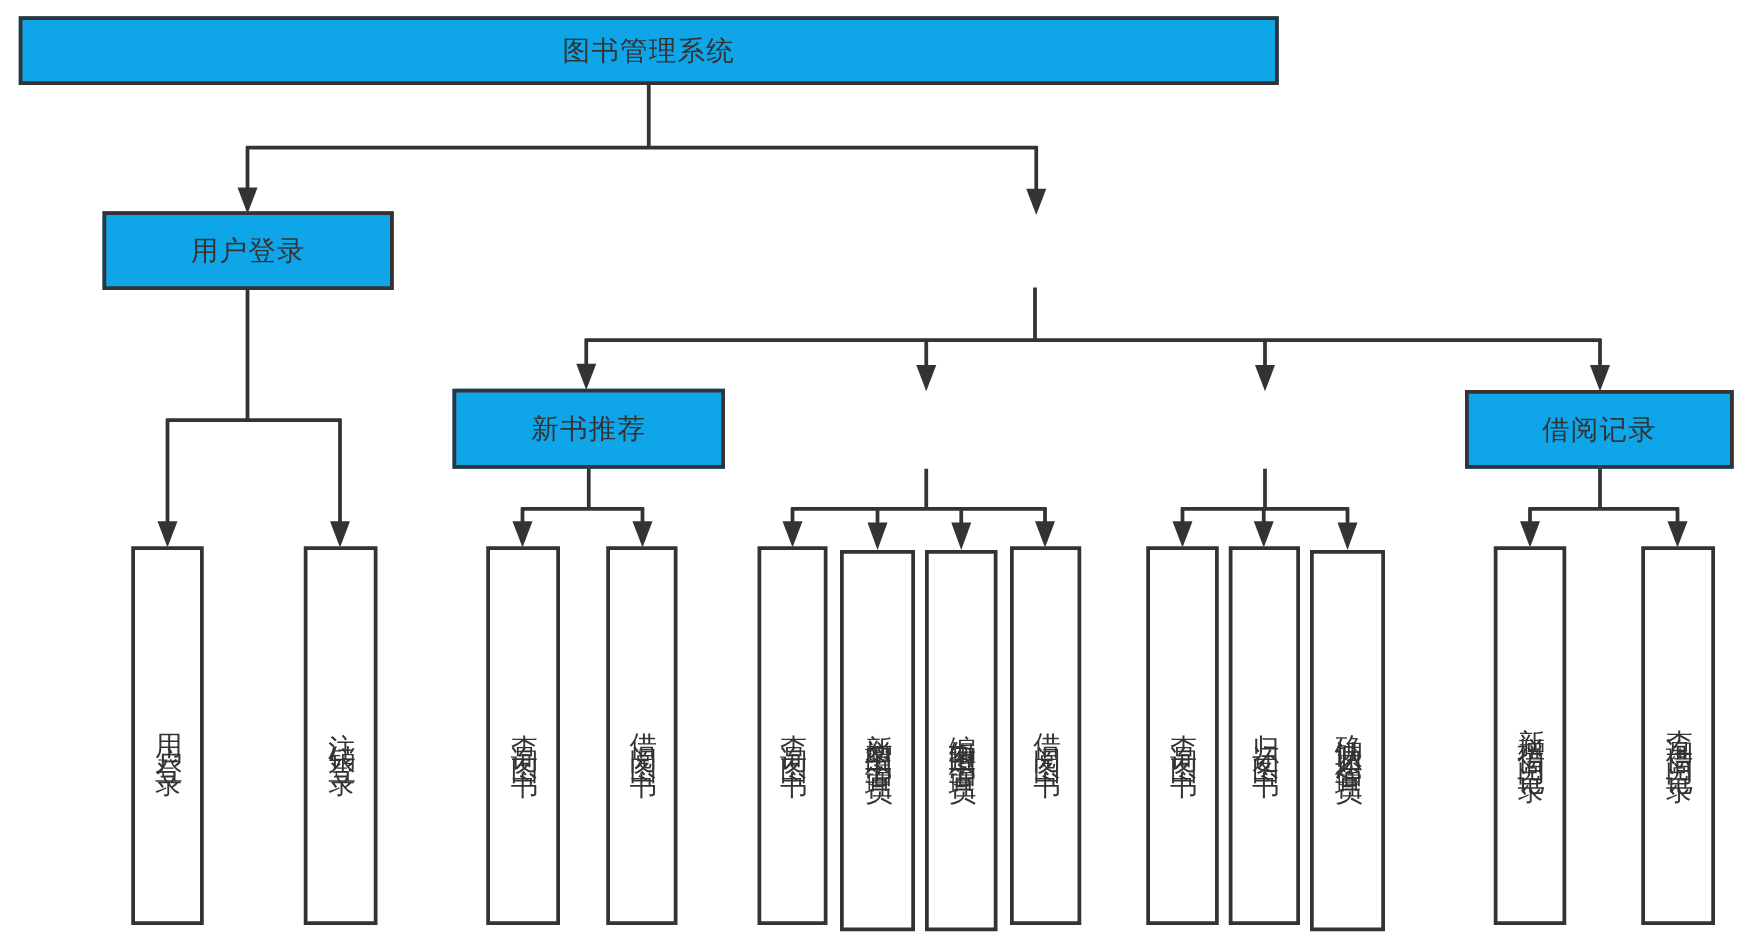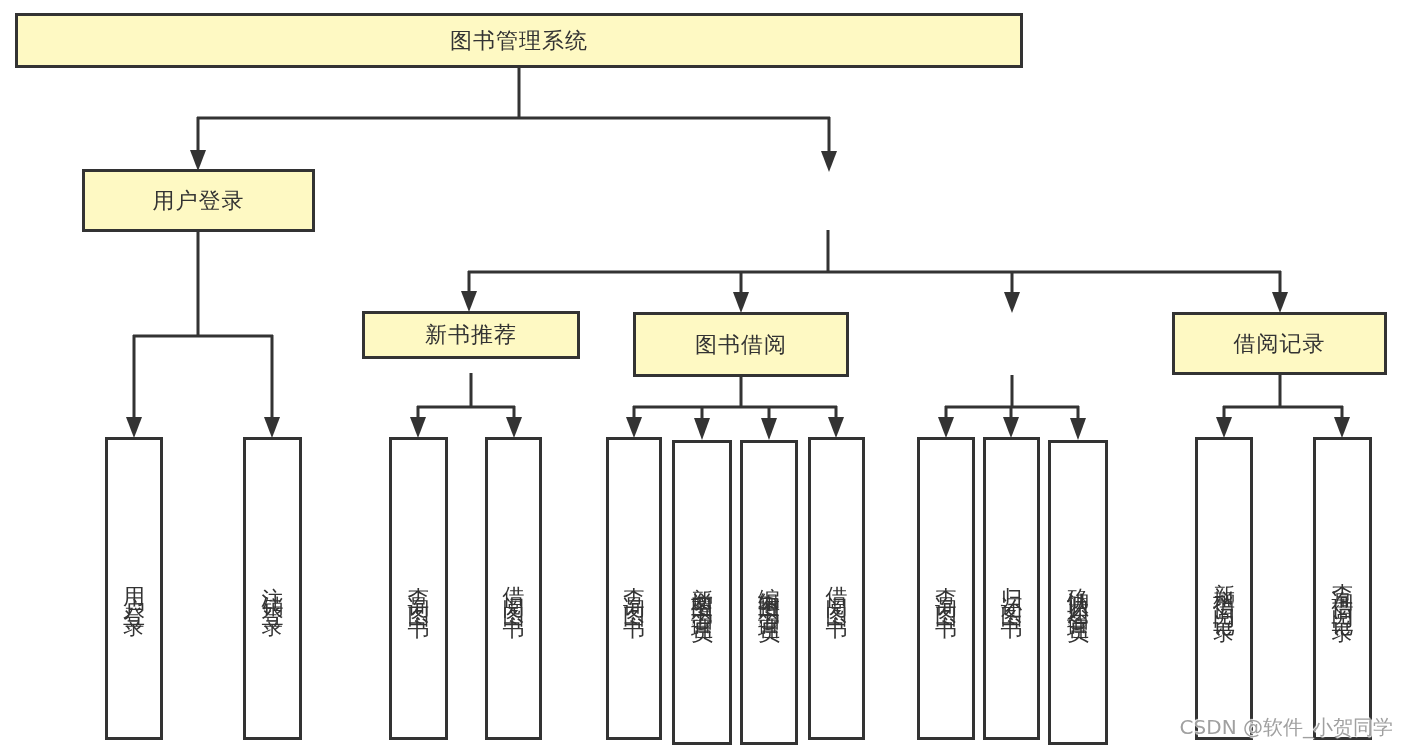--- a/index.html
+++ b/index.html
@@ -22,21 +22,21 @@
   }
   svg.connectors {
     position: absolute;
     left: 0; top: 0;
     pointer-events: none;
   }
   .hbox {
     position: absolute;
     box-sizing: border-box;
     border: 3px solid #333333;
-    background: #fef9c3;
+    background: #0ea5e9;
     display: flex;
     align-items: center;
     justify-content: center;
     font-size: 22px;
     letter-spacing: 1px;
     white-space: nowrap;
   }
   .vbox {
     position: absolute;
     box-sizing: border-box;
@@ -116,25 +116,22 @@
   </svg>
 
   <div class="hbox" style="left:15px; top:13px; width:1008px; height:55px;">
     <span>图书管理系统</span>
   </div>
 
   <div class="hbox" style="left:82px; top:169px; width:233px; height:63px;">
     <span>用户登录</span>
   </div>
 
-  <div class="hbox" style="left:362px; top:311px; width:218px; height:48px;">
+  <div class="hbox" style="left:362px; top:311px; width:218px; height:64px;">
     <span>新书推荐</span>
-  </div>
-  <div class="hbox" style="left:633px; top:312px; width:216px; height:65px;">
-    <span>图书借阅</span>
   </div>
   <div class="hbox" style="left:1172px; top:312px; width:215px; height:63px;">
     <span>借阅记录</span>
   </div>
 
   <div class="vbox" style="left:105px; top:437px; width:58px; height:303px;">
     <span class="vtext">用户登录</span>
   </div>
   <div class="vbox" style="left:243px; top:437px; width:59px; height:303px;">
     <span class="vtext">注销登录</span>
@@ -170,15 +167,14 @@
     <span class="vtext">确认归还（管理员）</span>
   </div>
 
   <div class="vbox mid" style="left:1195px; top:437px; width:58px; height:303px;">
     <span class="vtext">新增借阅记录</span>
   </div>
   <div class="vbox mid" style="left:1313px; top:437px; width:59px; height:303px;">
     <span class="vtext">查询借阅记录</span>
   </div>
 
-  <div class="watermark">CSDN @软件_小贺同学</div>
 
 </div>
 
 </body></html>

